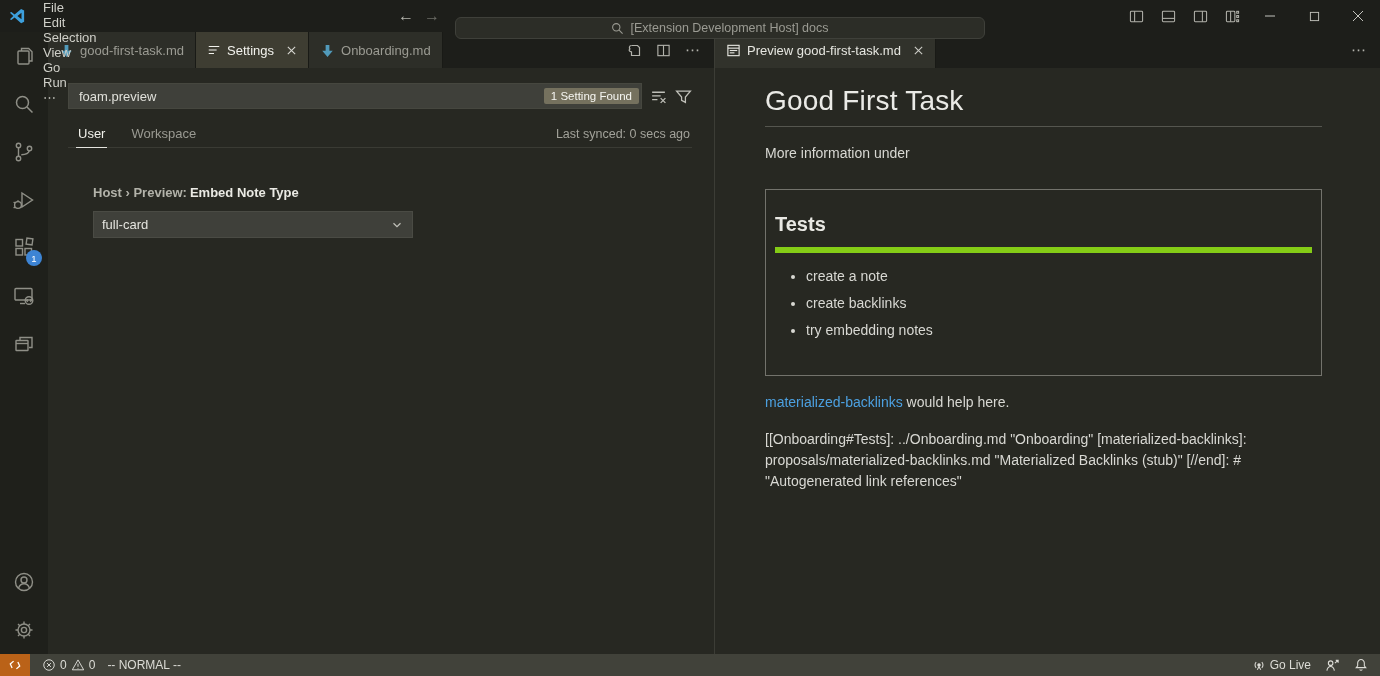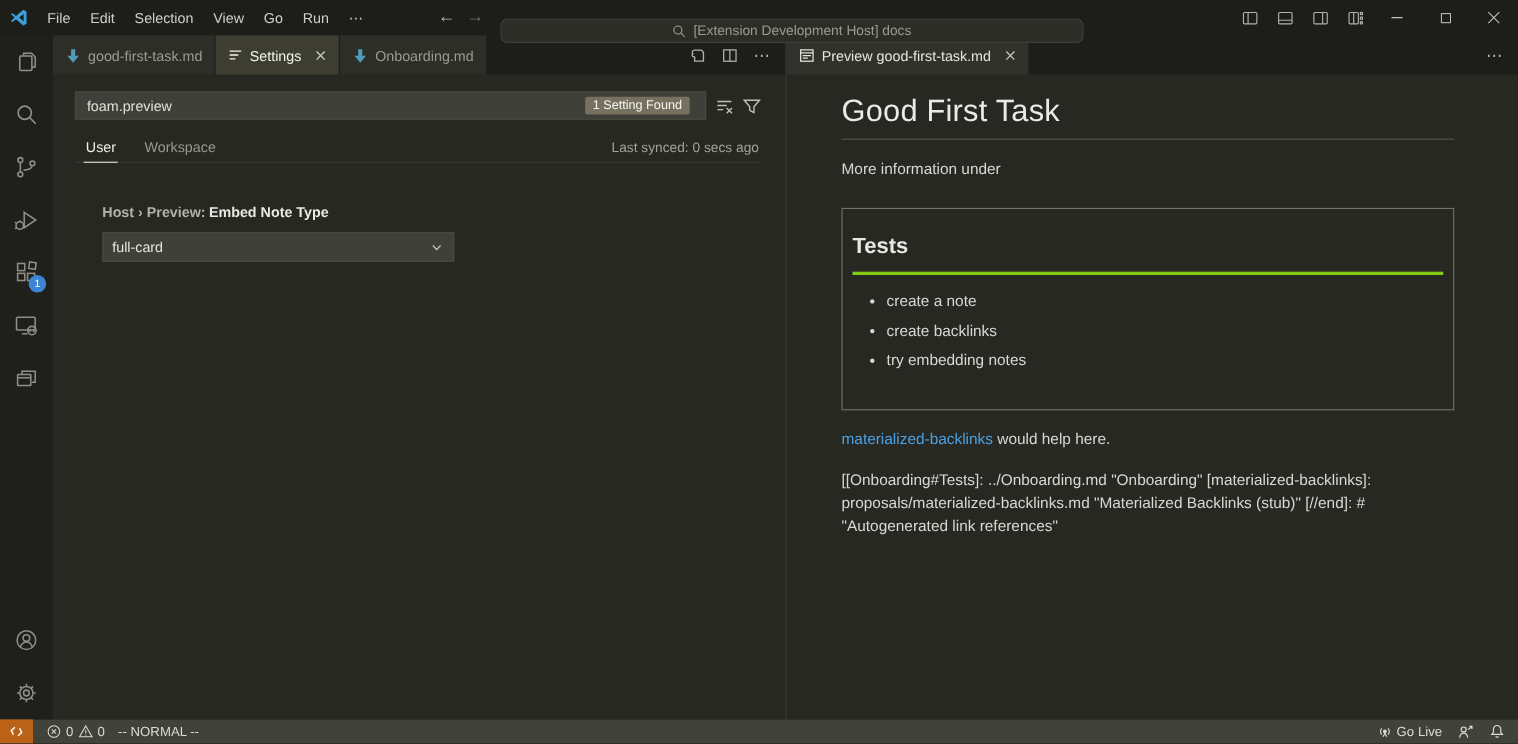--- a/index.html
+++ b/index.html
@@ -12,21 +12,21 @@
     -webkit-font-smoothing:antialiased;
   }
   svg { display:block; }
 
   
   .titlebar {
     position:relative; height:32px; background:#1d1e1a;
     display:flex; align-items:center; color:#c8c8c2;
   }
   .vscode-logo { width:34px; display:flex; justify-content:center; align-items:center; }
-  .menubar { display:flex; height:100%; }
+  .menubar { display:flex; height:100%;flex-direction:column; }
   .menu-item { display:flex; align-items:center; padding:0 9px; font-size:13px; color:#cfcfc8; cursor:default; }
   .menu-item.more { letter-spacing:1px; }
   .nav-arrows { position:absolute; left:398px; top:0; height:32px; display:flex; align-items:center; gap:10px; }
   .nav-arrow { color:#b7b7b0; font-size:16px; }
   .nav-arrow.fwd { color:#6c6c66; }
   .command-center {
     position:absolute; left:455px; top:17px; width:530px; height:22px;
     background:#2c2d27; border:1px solid #3f403a; border-radius:6px;
     display:flex; align-items:center; justify-content:center; gap:6px;
     color:#9b9b93; font-size:12.5px;
@@ -61,21 +61,21 @@
   .tab.active-dim { background:#31322b; color:#e6e6e0; }
   .tab .close { margin-left:6px; color:inherit; opacity:.85; }
   .tab-actions { margin-left:auto; display:flex; align-items:center; gap:14px; padding:0 13px; color:#b3b3ac; }
   .more-dots { font-size:15px; letter-spacing:1px; color:#b3b3ac; }
 
   
   .settings-body { flex:1; background:#272822; overflow:hidden; }
   .search-row { margin:15px 22px 0 20px; display:flex; align-items:center; gap:8px; }
   .settings-search {
     flex:1; height:26px; background:#3f403a; border:1px solid #46473f;
-    display:flex; align-items:center; padding:0 14px 0 8px;
+    display:flex; align-items:center; padding:0 2px 0 8px;
   }
   .settings-search input {
     flex:1; background:transparent; border:none; outline:none;
     color:#e0e0da; font-size:13px; font-family:"Liberation Sans", sans-serif;
   }
   .result-badge {
     background:#75715e; color:#f6f6f1; font-size:11.5px;
     padding:2px 7px; border-radius:2px; white-space:nowrap;
   }
   .toolbar-icon { color:#c0c0b9; }
@@ -101,21 +101,21 @@
   
   .preview-body { flex:1; background:#272822; padding:17px 58px 0 50px; color:#d8d8d3; font-size:14px; overflow:hidden; }
   .preview-body h1 {
     margin:0; font-size:28px; font-weight:500; color:#eaeae6; letter-spacing:.2px;
     padding-bottom:9px; border-bottom:1px solid #55564f;
   }
   .preview-body p { margin:16px 0 0 0; line-height:21px; }
   .md-box { margin-top:25px; border:1px solid #73736c; padding:23px 9px 28px 9px; }
   .md-box h2 {
     margin:0; font-size:20px; font-weight:600; color:#e8e8e3;
-    padding-bottom:11px; border-bottom:3px solid #84cc16;
+    padding-bottom:11px; border-bottom:6px solid #84cc16;
   }
   .md-box ul { margin:13px 0 0 0; padding-left:31px; }
   .md-box li { margin:7px 0; line-height:20px; }
   .md-link { color:#4ca0e0; text-decoration:none;text-align:center; }
   .refs { max-width:560px; line-height:22.5px; margin-top:24px; }
   .help-line { margin-top:27px; }
 
   
   .statusbar {
     height:22px; background:#41423a; display:flex; align-items:center;

